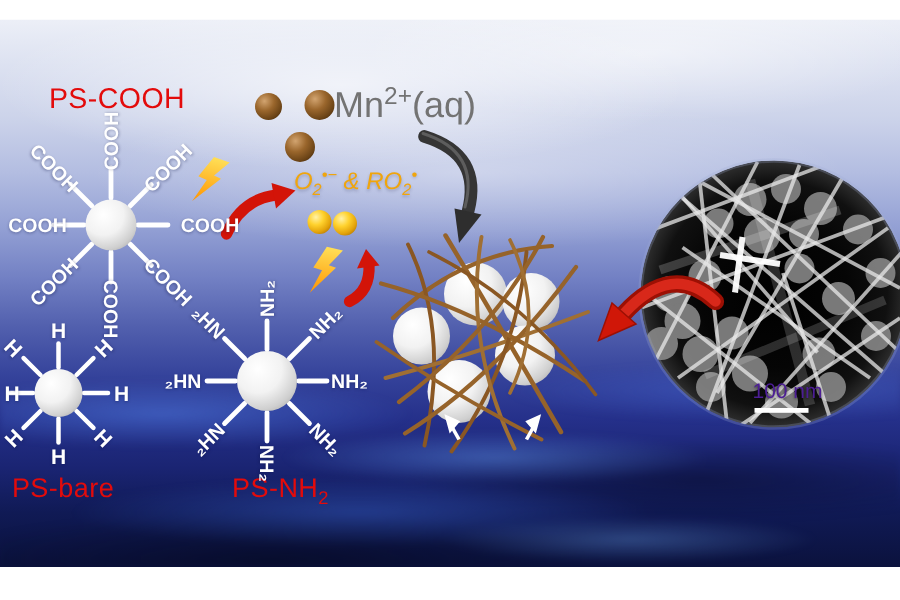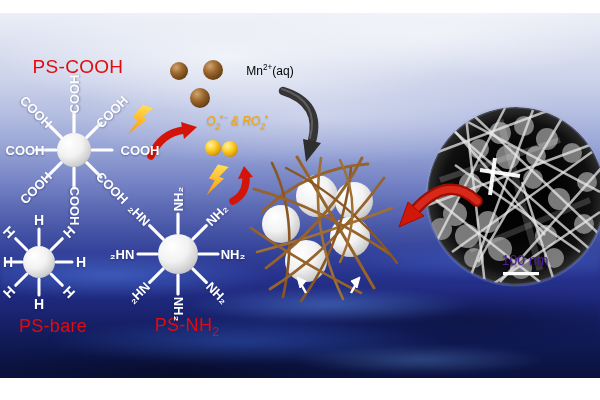--- a/index.html
+++ b/index.html
@@ -31,22 +31,22 @@
       radial-gradient(30% 6% at 70% 95%, rgba(120,180,255,.30), transparent 70%),
       radial-gradient(50% 12% at 30% 99%, rgba(5,8,30,.55), transparent 75%),
       radial-gradient(44% 10% at 78% 84%, rgba(5,8,30,.45), transparent 75%);
     filter:blur(2px);
   }
   #svg-overlay{position:absolute;left:0;top:0;width:600px;height:400px;z-index:2;}
   #labels{position:absolute;left:0;top:0;width:600px;height:400px;z-index:3;pointer-events:none;}
   .lbl{position:absolute;transform:translate(-50%,-50%);font-weight:normal;white-space:nowrap;}
   .lbl-red{color:#e30b0b;font-size:18px;letter-spacing:.3px;}
   .lbl-title{font-size:19px;}
-  .lbl-mn{color:#000000;font-size:12px;}
-  .lbl-radicals{color:#f0a50c;font-size:12px;font-style:italic;text-shadow:0 1px 2px rgba(40,40,80,.25);}
+  .lbl-mn{color:#737373;font-size:24px;}
+  .lbl-radicals{color:#f0a50c;font-size:16px;font-style:italic;text-shadow:0 1px 2px rgba(40,40,80,.25);}
   .lbl-mno2{color:#ffffff;font-size:18px;text-shadow:0 1px 3px rgba(0,0,20,.55);}
   .lbl-scale{color:#4c1d95;font-size:14px;text-shadow:0 1px 2px rgba(0,0,0,.6);}
   .lbl sub{font-size:68%;}
   .lbl sup{font-size:68%;}
   .ligand{position:absolute;color:#ffffff;font-weight:bold;white-space:nowrap;
           text-shadow:0 1px 2px rgba(10,15,60,.35);}
   .letterbox{position:absolute;left:0;width:600px;background:#ffffff;z-index:4;}
 </style>
 </head>
 <body>
@@ -240,21 +240,21 @@
   <g>
     <path d="M477 201 Q448 174 416 209" fill="none" stroke="#9c1004" stroke-width="11.5" stroke-linecap="round"></path>
     <path d="M477 201 Q448 174 416 209" fill="none" stroke="#d8281a" stroke-width="7" stroke-linecap="round"></path>
     <polygon points="399,227 424,216 408,202" fill="#d01708" stroke="#9c1004" stroke-width="1"></polygon>
   </g>
 </svg>
 
 <div id="labels">
   <div class="lbl lbl-red lbl-title" style="left:78px;top:67px;">PS-COOH</div>
 
-  <div class="lbl lbl-red" style="left:53px;top:326px;text-align:right;">PS-bare</div>
+  <div class="lbl lbl-red" style="left:42px;top:326px;text-align:right;">PS-bare</div>
 
   <div class="lbl lbl-red" style="left:187px;top:327px;">
     <span>PS-NH</span><sub>2</sub>
   </div>
 
   <div class="lbl lbl-mn" style="left:270px;top:70px;">
     <span>Mn</span><sup>2+</sup><span>(aq)</span>
   </div>
 
   <div class="lbl lbl-radicals" style="left:237px;top:122px;">

